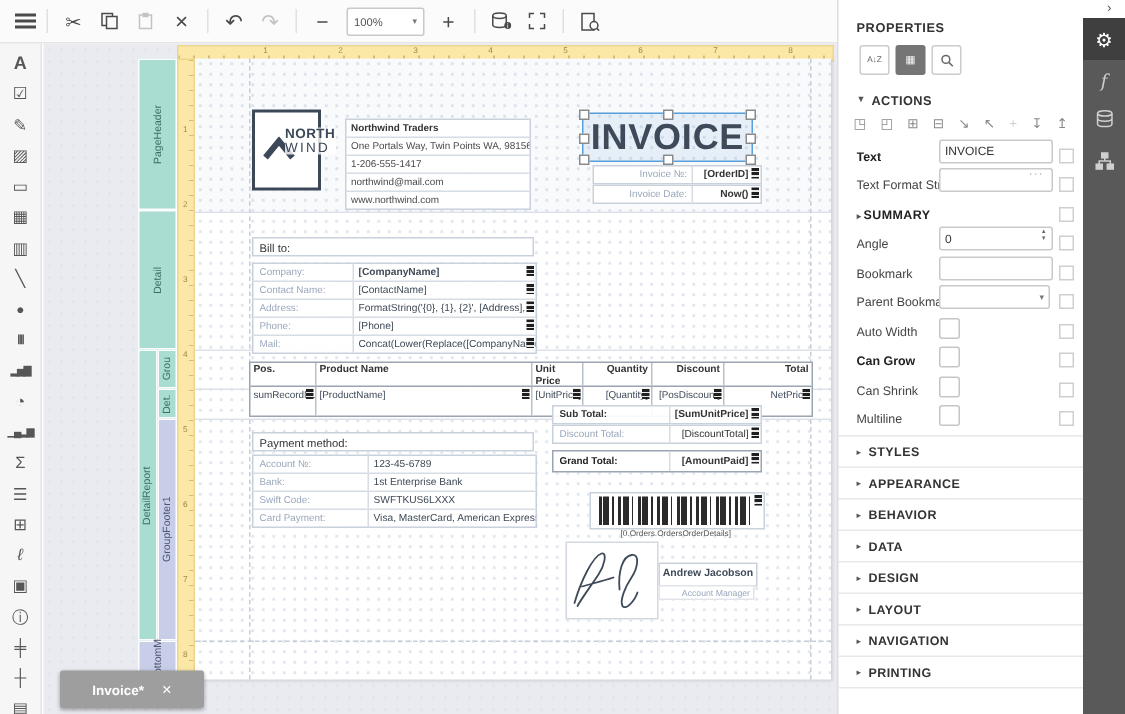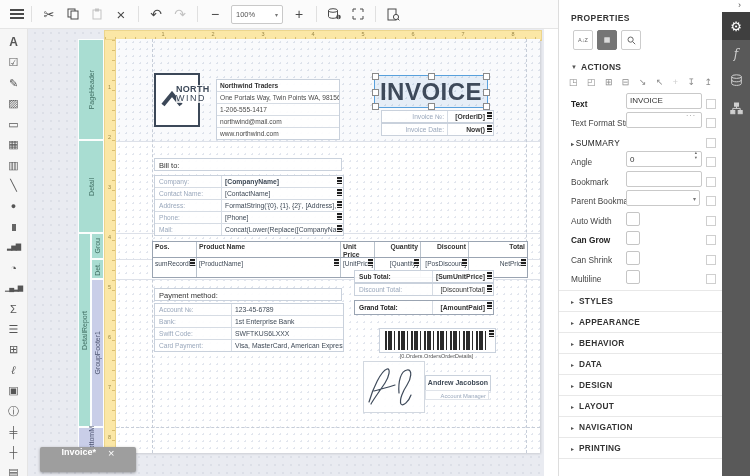--- a/index.html
+++ b/index.html
@@ -20,21 +20,21 @@
   .zoombox .zv{font-size:7.5px;color:#555}
   .zoombox .caret{font-size:6px;color:#777}
   svg.ic{display:block}
   
   .toolbox{position:absolute;left:0;top:29px;width:28px;height:447px;background:#f6f6f6;
            border-right:1px solid #e4e4e4;z-index:5;overflow:hidden;padding-top:3px;box-sizing:border-box}
   .tool{height:20.5px;display:flex;align-items:center;justify-content:center;font-size:11px;
         color:#565656;cursor:pointer}
   .tool.sm{font-size:7px;letter-spacing:-1px}
   
-  .design{position:absolute;left:15px;top:29px;width:529px;height:447px;background:#e9ebf1;
+  .design{position:absolute;left:29px;top:29px;width:529px;height:447px;background:#e9ebf1;
           background-image:radial-gradient(#dcdfe7 1px,transparent 1px);background-size:8px 8px;overflow:hidden}
   .hruler{position:absolute;left:89px;top:1px;width:436px;height:9px;background:#fbe7a6;border:1px solid #ecd58d}
   .hruler:after{content:"";position:absolute;left:0;right:0;bottom:0;height:3px;
         background-image:repeating-linear-gradient(90deg,#d9bd6f 0 1px,transparent 1px 10px)}
   .hnum{position:absolute;top:0;font-size:5.5px;color:#9b8847;width:8px;text-align:center}
   .vruler{position:absolute;left:89px;top:10px;width:12px;height:414px;background:#fbe7a6;border:1px solid #ecd58d;box-sizing:border-box}
   .vruler:after{content:"";position:absolute;top:0;bottom:0;right:0;width:3px;
         background-image:repeating-linear-gradient(180deg,#d9bd6f 0 1px,transparent 1px 10px)}
   .vnum{position:absolute;right:4px;font-size:5.5px;color:#9b8847}
   
@@ -139,21 +139,21 @@
   .psec .tri{font-size:6px;color:#555;margin:0 5px 0 12px}
   .psec .sl{font-size:8.3px;font-weight:bold;color:#333;letter-spacing:.3px}
   
   .rail{position:absolute;left:722px;top:12px;width:28px;height:464px;background:#595959;z-index:7}
   .rbtn{width:28px;height:28px;display:flex;align-items:center;justify-content:center;color:#cfcfcf;cursor:pointer}
   .rbtn.on{background:#3f3f3f;color:#fff}
   .rbtn .fx{font-family:"DejaVu Serif",serif;font-style:italic;font-size:12px}
   .expand{position:absolute;left:738px;top:0px;font-size:9px;color:#555;z-index:8;cursor:pointer}
   
   .doctab{position:absolute;left:40px;top:447px;width:96px;height:25px;background:#9e9e9e;border-radius:2px;
-          box-shadow:0 1px 3px rgba(0,0,0,.35);display:flex;align-items:flex-start;justify-content:center;z-index:9;cursor:pointer}
+          box-shadow:0 1px 3px rgba(0,0,0,.35);display:flex;align-items:center;justify-content:center;z-index:9;cursor:pointer}
   .doctab .dl{color:#fff;font-size:9px;font-weight:bold;margin-right:12px}
   .doctab .dx{color:#fff;font-size:11px;cursor:pointer}
 </style>
 </head>
 <body>
 
 <div class="toolbar">
   <div style="width:8px"></div>
   <div class="burger">
       <i></i>
@@ -464,21 +464,21 @@
     <span class="minicb"></span>
   </div>
   <div class="prow">
     <span class="plab">Text Format String</span>
     <span class="pctl">
         <span class="pinwrap"><input class="pinput" value="" style=""><span class="dots">···</span></span>
       </span>
     <span class="minicb"></span>
   </div>
   <div class="prow">
-    <span class="plab b"><span style="font-size:6px;color:#555">▸ </span><span style="font-weight:normal;letter-spacing:.3px">SUMMARY</span></span>
+    <span class="plab b"><span style="font-size:6px;color:#555">▸ </span><span style="font-weight:bold;letter-spacing:.3px">SUMMARY</span></span>
     <span class="pctl"></span>
     <span class="minicb"></span>
   </div>
   <div class="prow">
     <span class="plab">Angle</span>
     <span class="pctl">
         <span class="pinwrap"><input class="pinput" value="0" style=""><span class="spin">
             <span>▴</span>
             <span>▾</span>
           </span></span>

